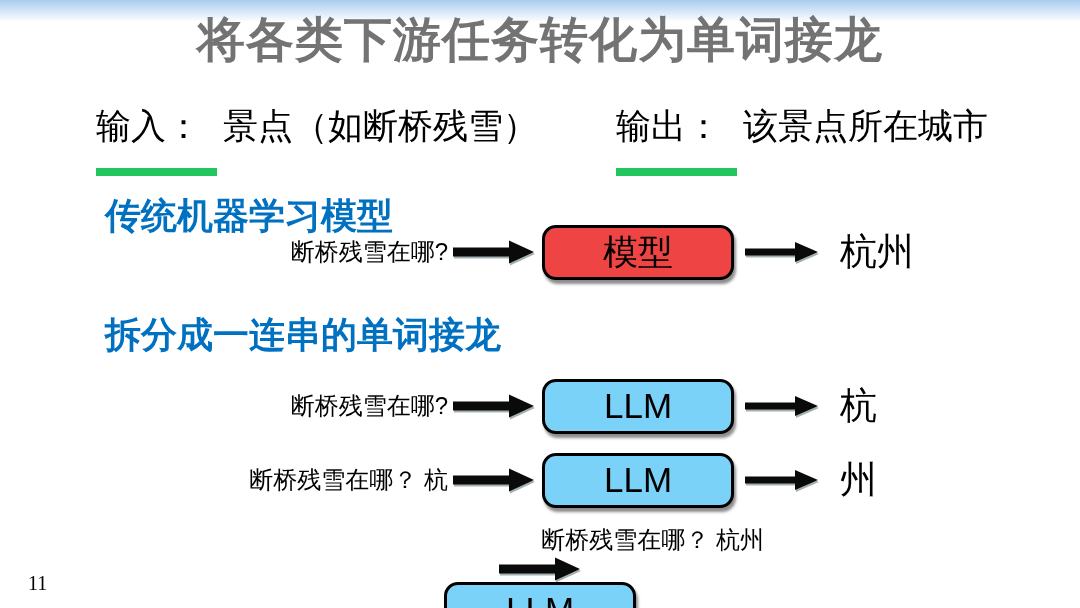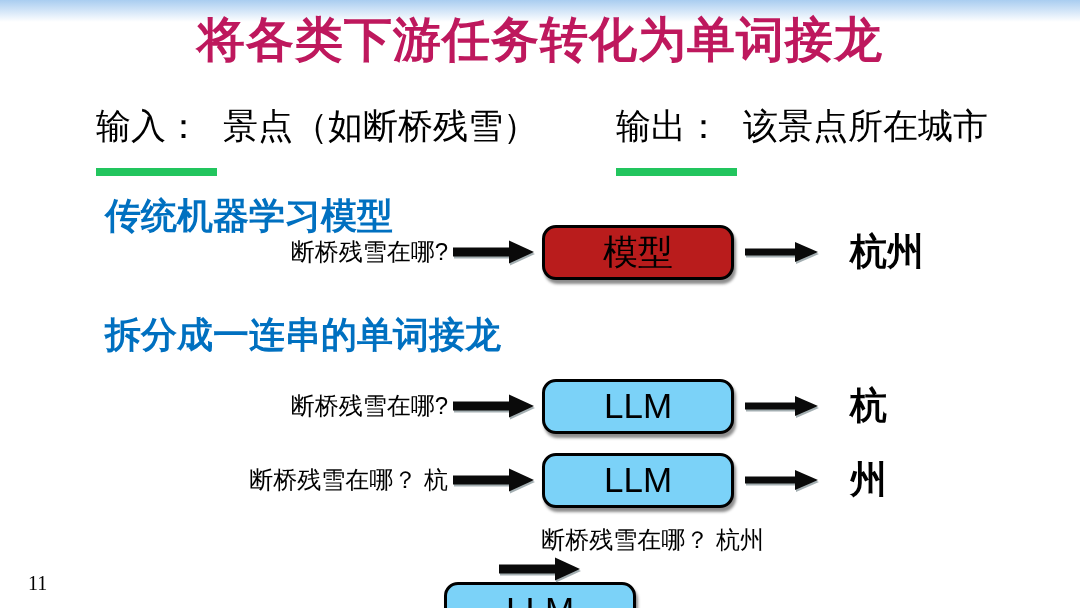--- a/index.html
+++ b/index.html
@@ -10,21 +10,21 @@
     color:#000;
   }
   .top-gradient{
     position:absolute;top:0;left:0;width:1080px;height:22px;
     background:linear-gradient(180deg,#a9cdf0 0%,#cfe3f7 45%,#ffffff 100%);
   }
   .title{
     position:absolute;top:8px;left:0;width:1080px;margin:0;
     text-align:center;
     font-size:48px;font-weight:900;letter-spacing:1px;
-    color:#be185d;
+    color:#737373;
   }
   .io-line{
     position:absolute;top:103px;left:96px;width:940px;
     font-size:35px;white-space:nowrap;
   }
   .io-label{
     font-weight:normal;
     border-bottom:8px solid #22c55e;
     padding-right:16px;padding-bottom:18px;
     display:inline-block;
@@ -51,21 +51,21 @@
     width:196px;display:flex;justify-content:center;align-items:center;
   }
   .model-box{
     width:186px;height:49px;
     border:3px solid #000;border-radius:14px;
     display:flex;justify-content:center;align-items:center;
     font-size:35px;
     box-shadow:2px 4px 3px rgba(0,0,0,0.45);
   }
   .output{
-    margin-left:22px;font-size:37px;white-space:nowrap;font-weight:bold;
+    margin-left:12px;font-size:37px;white-space:nowrap;
   }
   .arrow-icon{filter:drop-shadow(1px 2px 0 rgba(90,110,115,0.55));}
   .page-number{
     position:absolute;left:28px;top:572px;
     font-family:"Liberation Serif","DejaVu Serif",serif;
     font-size:20px;
   }
 </style>
 </head>
 <body>
@@ -82,21 +82,21 @@
 
 <div class="flow-row" style="top:223px;">
   <div class="prompt">断桥残雪在哪?</div>
   <div class="arrow-slot">
     <svg class="arrow-icon" width="82" height="26" viewBox="0 0 82 26">
         <rect x="0" y="8.5" width="58" height="9" fill="#0a0a0a"></rect>
         <polygon points="56,1.5 81,13 56,24.5" fill="#0a0a0a"></polygon>
       </svg>
   </div>
   <div class="box-slot">
-    <div class="model-box" style="background:#b91c1c;">
+    <div class="model-box" style="background:#ef4444;">
       <span>模型</span>
     </div>
   </div>
   <div class="arrow-slot">
     <svg class="arrow-icon" width="74" height="22" viewBox="0 0 74 22">
         <rect x="0" y="7.5" width="52" height="7" fill="#0a0a0a"></rect>
         <polygon points="50,1 73,11 50,21" fill="#0a0a0a"></polygon>
       </svg>
   </div>
   <div class="output">杭州</div>

